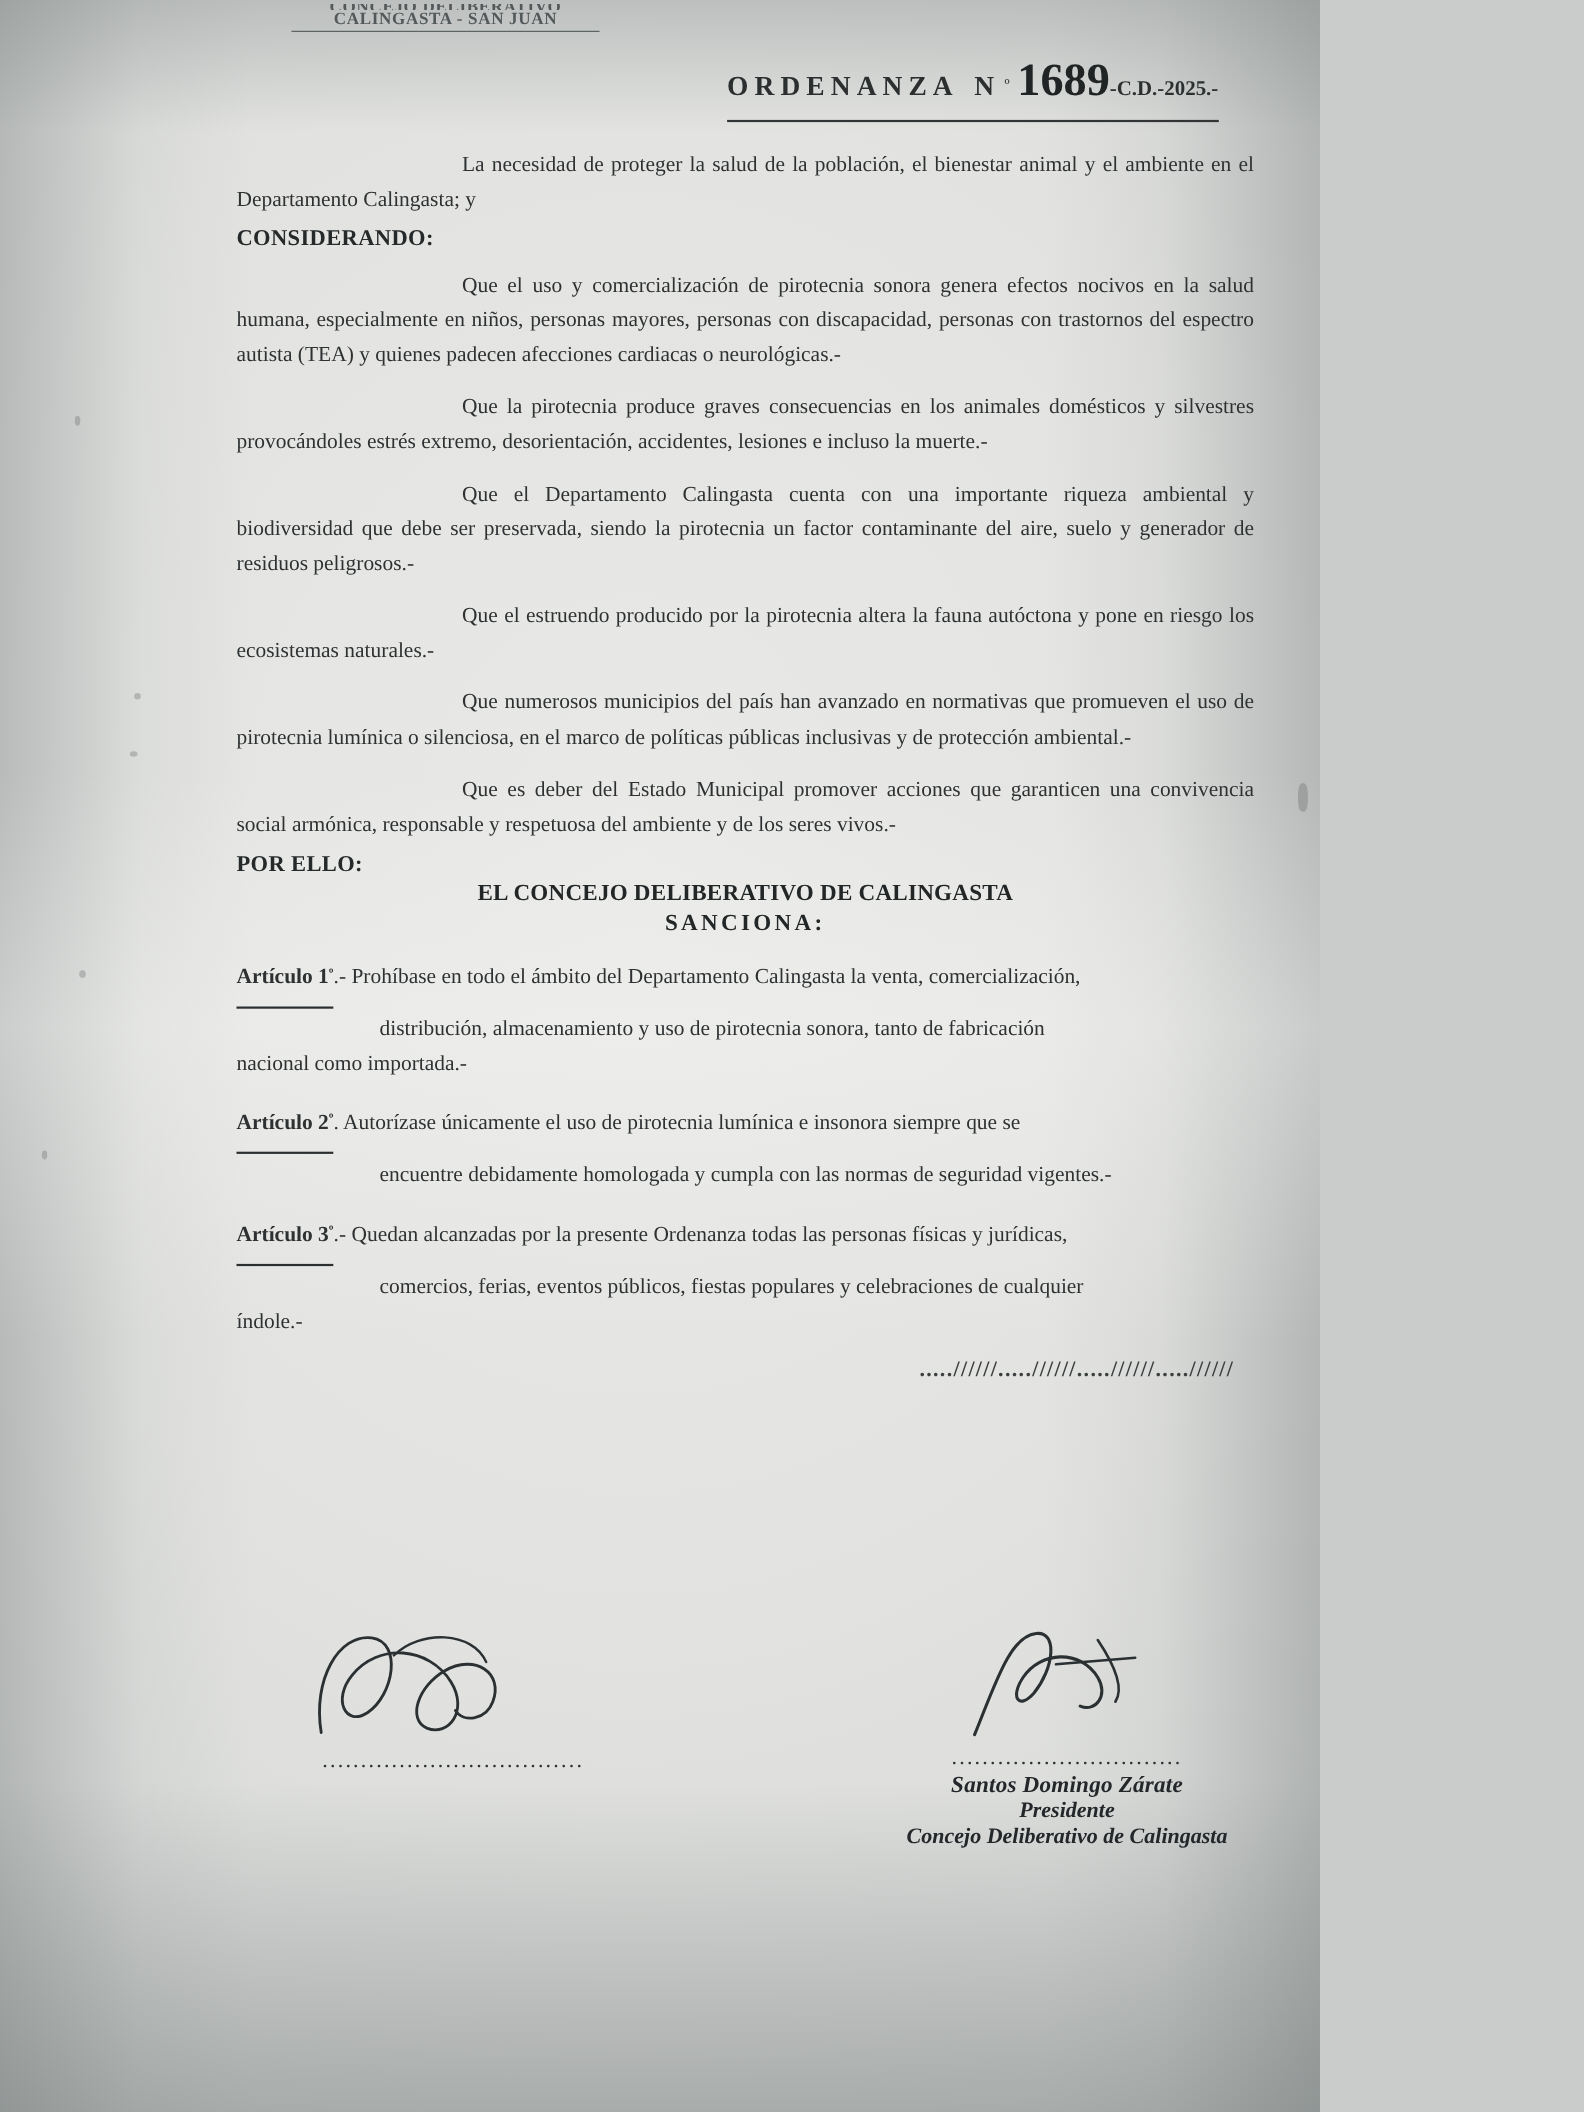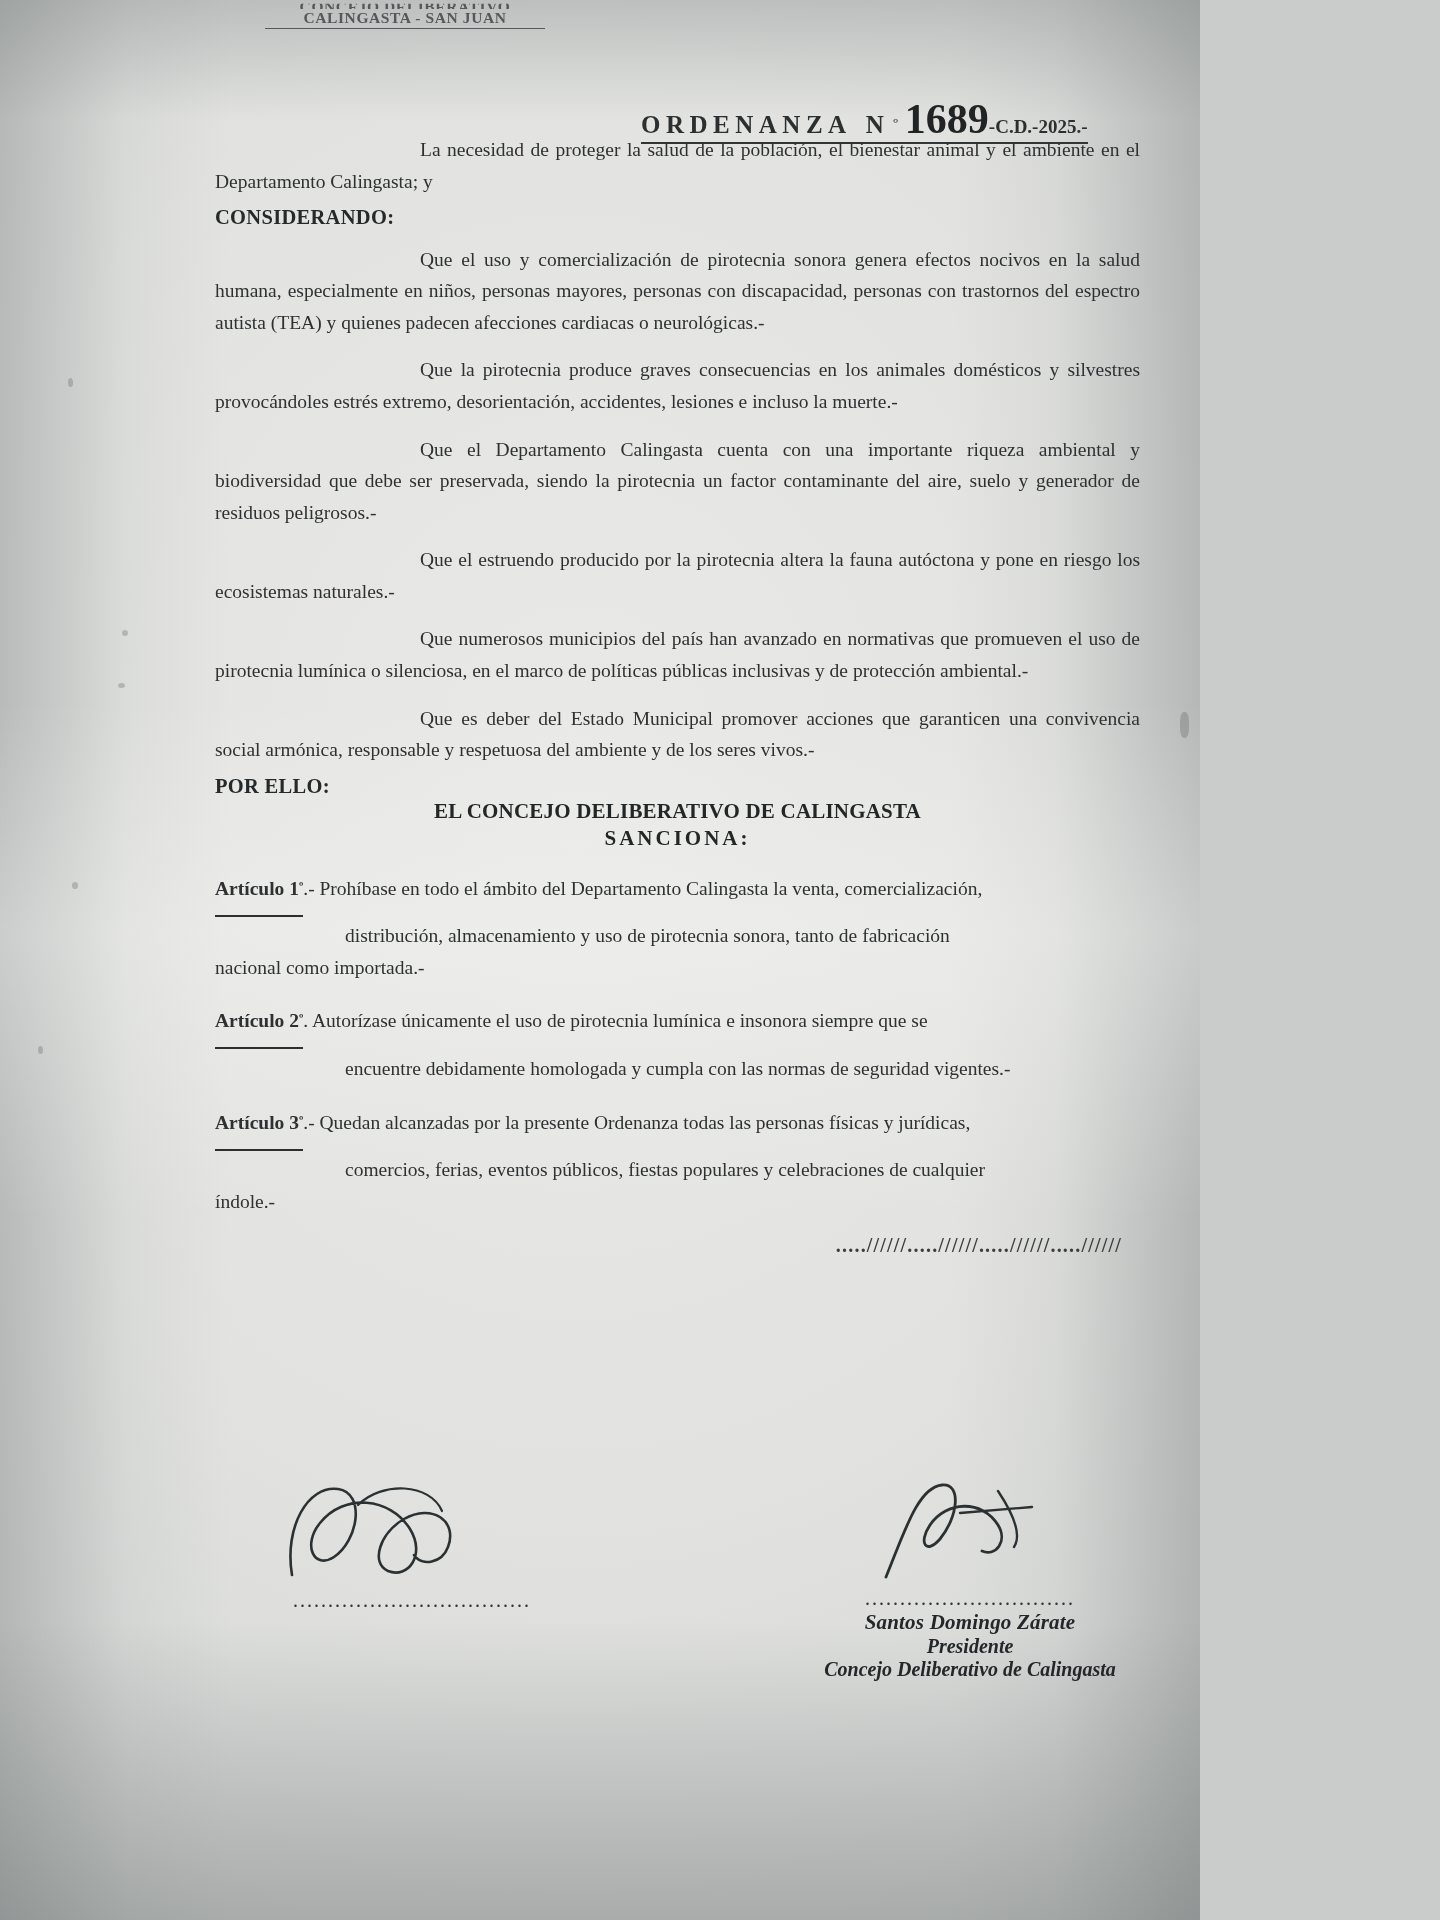--- a/index.html
+++ b/index.html
@@ -103,26 +103,25 @@
     color: #6a6f70;
     font-size: 9px;
     font-weight: bold;
     letter-spacing: 1.4px;
     text-align: center;
     line-height: 86px;
   }
 
   .ord-line {
     position: absolute;
-    left: 426px;
+    left: 446px;
     top: 52px;
     white-space: nowrap;
     border-bottom: 2.2px solid #313536;
-    padding-bottom: 2px;
-    margin-top: 46px;
+    padding-bottom: 15px;
   }
   .ord-label {
     font-size: 25px;
     font-weight: 600;
     letter-spacing: 5.5px;
     color: #2b2f30;
   }
   .ord-sup {
     font-size: 15px;
     letter-spacing: 0;

